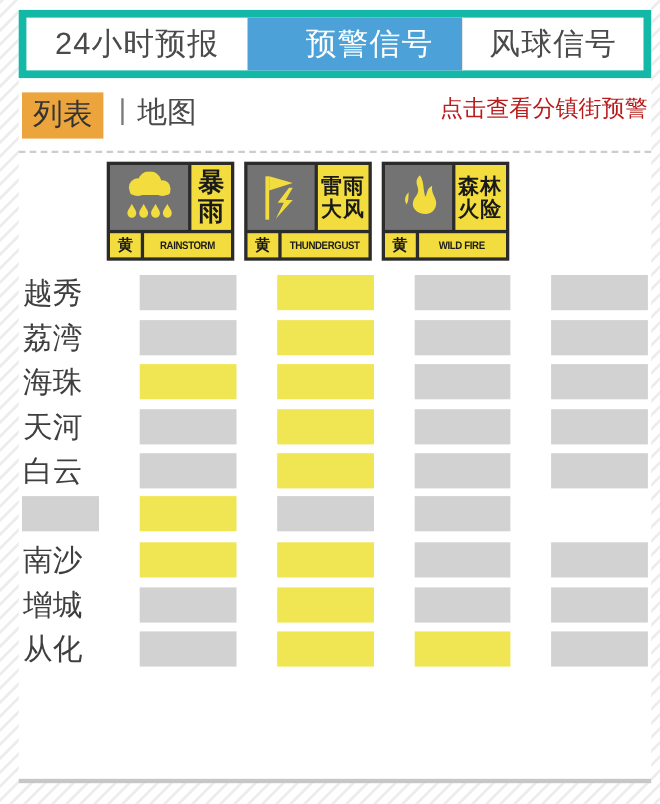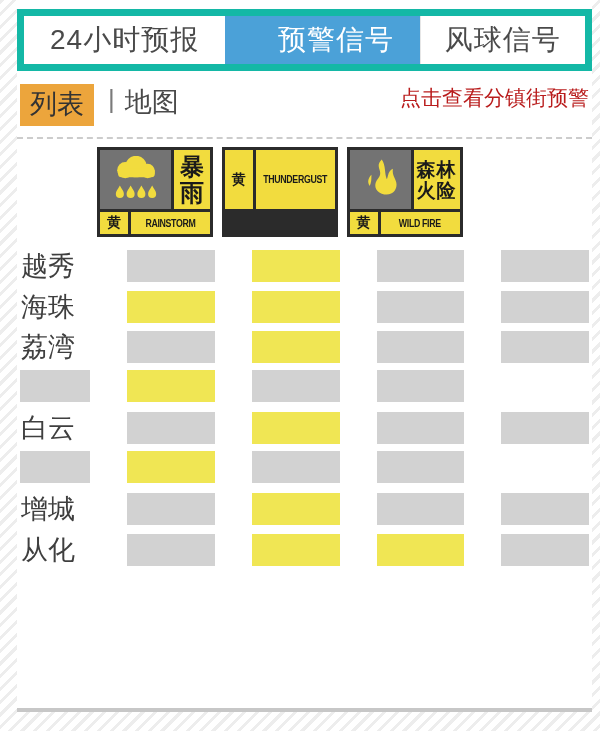--- a/index.html
+++ b/index.html
@@ -141,20 +141,33 @@
       </div>
       <div class="bottom">
         <div class="lvl">黄</div>
         <div class="en">
             <span>RAINSTORM</span>
           </div>
       </div>
     </div>
 
     <div class="wsign">
+      <div class="top">
+        <div class="picto">
+          <svg width="48" height="48" viewBox="0 0 56 52" fill="#f2dc3e" xmlns="http://www.w3.org/2000/svg">
+            <rect x="12" y="3" width="4" height="46"></rect>
+            <polygon points="16,3 41,10 16,18"></polygon>
+            <polygon points="37,15 25,31 31.5,31 23,48 41,28 33.5,28 41,15"></polygon>
+          </svg>
+        </div>
+        <div class="cn two">
+          <span>雷雨</span>
+            <span>大风</span>
+        </div>
+      </div>
       <div class="bottom">
         <div class="lvl">黄</div>
         <div class="en">
             <span>THUNDERGUST</span>
           </div>
       </div>
     </div>
 
     <div class="wsign">
       <div class="top">
@@ -183,36 +196,37 @@
   <div class="rows">
     <div class="grid row">
       <div class="district">越秀</div>
       <div class="cell" style="background: rgb(210, 210, 210);"></div>
       <div class="cell" style="background: rgb(240, 230, 84);"></div>
       <div class="cell" style="background: rgb(210, 210, 210);"></div>
       <div class="cell" style="background: rgb(210, 210, 210);"></div>
     </div>
 
     <div class="grid row">
+      <div class="district">荔湾</div>
+      <div class="cell" style="background: rgb(210, 210, 210);"></div>
+      <div class="cell" style="background: rgb(240, 230, 84);"></div>
+      <div class="cell" style="background: rgb(210, 210, 210);"></div>
+      <div class="cell" style="background: rgb(210, 210, 210);"></div>
+    </div>
+
+    <div class="grid row">
       <div class="district">海珠</div>
       <div class="cell" style="background: rgb(240, 230, 84);"></div>
       <div class="cell" style="background: rgb(240, 230, 84);"></div>
       <div class="cell" style="background: rgb(210, 210, 210);"></div>
       <div class="cell" style="background: rgb(210, 210, 210);"></div>
     </div>
 
     <div class="grid row">
-      <div class="district">荔湾</div>
-      <div class="cell" style="background: rgb(210, 210, 210);"></div>
-      <div class="cell" style="background: rgb(240, 230, 84);"></div>
-      <div class="cell" style="background: rgb(210, 210, 210);"></div>
-      <div class="cell" style="background: rgb(210, 210, 210);"></div>
-    </div>
-
-    <div class="grid row">
+      <div class="district">天河</div>
       <div class="cell" style="background: rgb(210, 210, 210);"></div>
       <div class="cell" style="background: rgb(240, 230, 84);"></div>
       <div class="cell" style="background: rgb(210, 210, 210);"></div>
       <div class="cell" style="background: rgb(210, 210, 210);"></div>
     </div>
 
 
     <div class="grid row">
       <div class="district">白云</div>
       <div class="cell" style="background: rgb(210, 210, 210);"></div>
@@ -222,20 +236,27 @@
     </div>
 
     <div class="grid row">
       <div class="cell" style="background: rgb(210, 210, 210);"></div>
       <div class="cell" style="background: rgb(240, 230, 84);"></div>
       <div class="cell" style="background: rgb(210, 210, 210);"></div>
       <div class="cell" style="background: rgb(210, 210, 210);"></div>
     </div>
 
 
+    <div class="grid row">
+      <div class="district">南沙</div>
+      <div class="cell" style="background: rgb(240, 230, 84);"></div>
+      <div class="cell" style="background: rgb(240, 230, 84);"></div>
+      <div class="cell" style="background: rgb(210, 210, 210);"></div>
+      <div class="cell" style="background: rgb(210, 210, 210);"></div>
+    </div>
 
     <div class="grid row">
       <div class="district">增城</div>
       <div class="cell" style="background: rgb(210, 210, 210);"></div>
       <div class="cell" style="background: rgb(240, 230, 84);"></div>
       <div class="cell" style="background: rgb(210, 210, 210);"></div>
       <div class="cell" style="background: rgb(210, 210, 210);"></div>
     </div>
 
     <div class="grid row">

